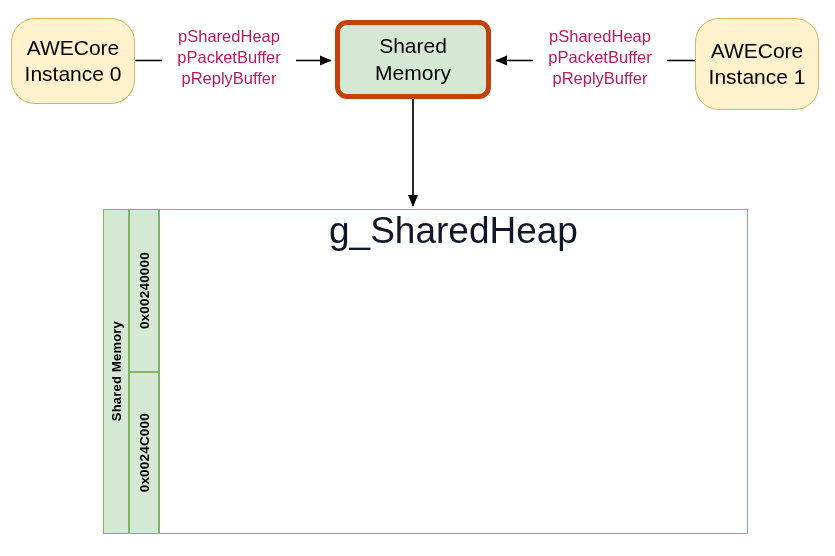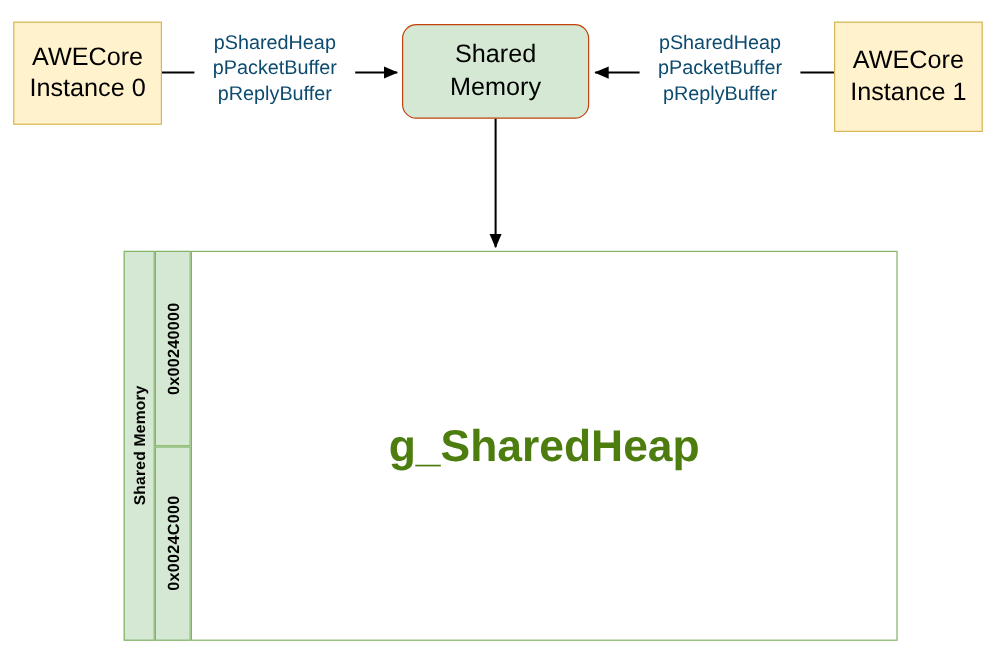--- a/index.html
+++ b/index.html
@@ -23,50 +23,51 @@
   
   .node {
     position: absolute;
     box-sizing: border-box;
     display: flex;
     align-items: center;
     justify-content: center;
     text-align: center;
     line-height: 1.25;
     color: #000000;
+    border-radius: 24px;
   }
 
   .node-yellow {
     background: #fff2cc;
     border: 1px solid #d6b656;
     font-size: 21px;
   }
 
   .node-green-round {
     background: #d5e8d4;
-    border: 1px solid #c2410c;
+    border: 5px solid #c2410c;
     border-radius: 12px;
     font-size: 21px;
   }
 
   .node-label {
     display: block;
     white-space: pre-line;
   }
 
   
   #awecore-0 { left: 11px;  top: 18px; width: 124px; height: 86px; }
   #awecore-1 { left: 695px; top: 18px; width: 124px; height: 92px; }
   #shared-memory-node { left: 335px; top: 20px; width: 156px; height: 79px; }
 
   
   .edge-label {
     position: absolute;
     font-size: 16.5px;
-    color: #0c4a6e;
+    color: #be185d;
     line-height: 1.28;
     text-align: center;
     white-space: pre-line;
     z-index: 5;
     background: #ffffff;
     padding: 0 1px;
   }
   #edge-label-left  { left: 162px; top: 26px; width: 132px; }
   #edge-label-right { left: 533px; top: 26px; width: 132px; }
 
@@ -125,25 +126,24 @@
     display: flex;
     flex-direction: column;
   }
 
   .main-cell {
     box-sizing: border-box;
     background: #ffffff;
     border: 1px solid #82b366;
     flex: 1 1 0;
     display: flex;
-    align-items: center;
+    align-items: flex-start;
     justify-content: center;
     font-size: 37px;
-    color: #4d7c0f;
-    font-weight: bold;
+    color: #0f172a;
   }
 
   .vtext {
     writing-mode: vertical-rl;
     transform: rotate(180deg);
     white-space: nowrap;
     color: #000000;
   }
 
   .vtext-bold {

